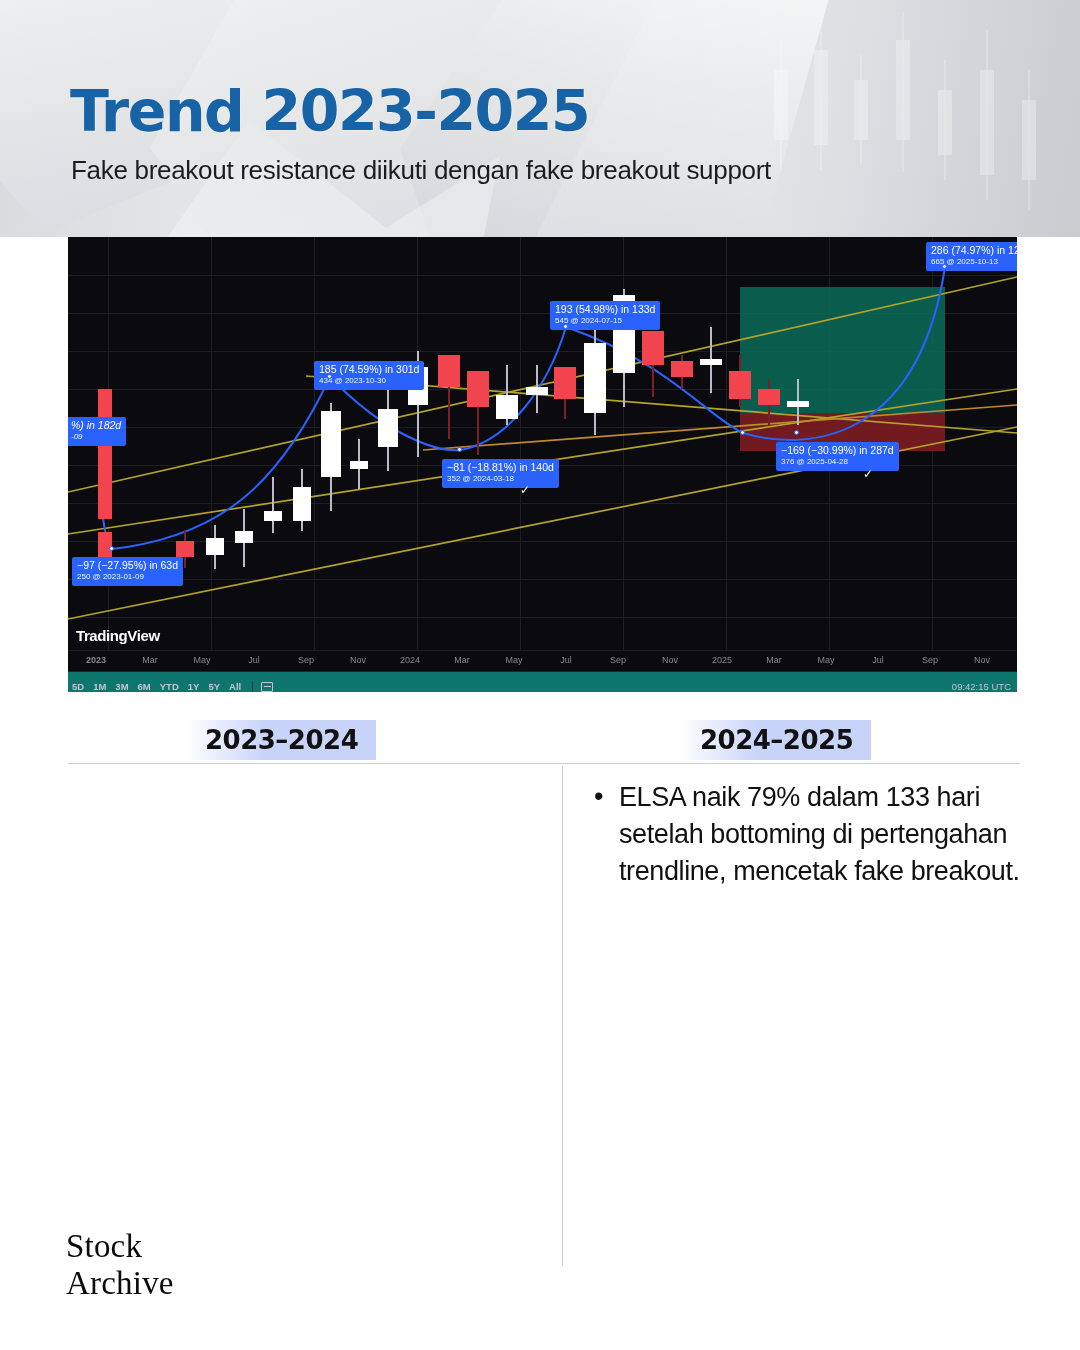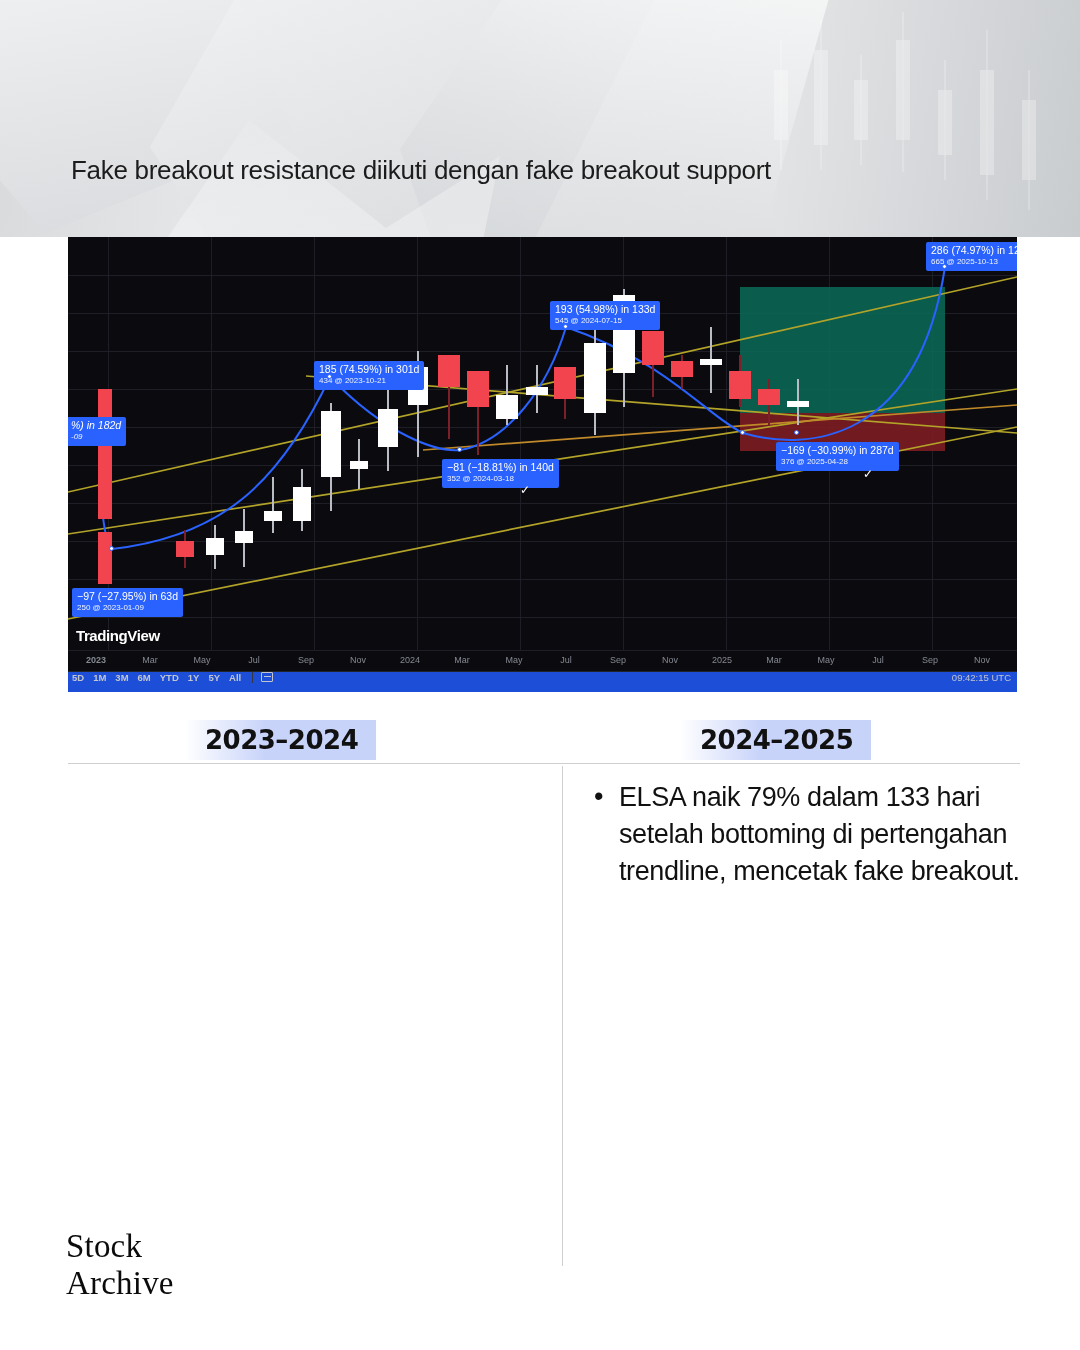--- a/index.html
+++ b/index.html
@@ -88,22 +88,22 @@
     font-size:15px; font-weight:bold; letter-spacing:-.4px; z-index:11;
   }
   .axis {
     position:absolute; left:0; top:413px; width:949px; height:21px;
     background:#0b0b0f; border-top:1px solid #1e1f26;
   }
   .axis span { position:absolute; top:4px; color:#868993; font-size:9px;
                transform:translateX(-50%); font-family:"Liberation Sans", sans-serif; }
   .toolbar {
     position:absolute; left:0; top:434px; width:949px; height:21px;
-    background:#1d4ed8; border-top:1px solid #20222c;
-    display:flex; align-items:flex-start; padding-left:4px;
+    background:#0f766e; border-top:1px solid #20222c;
+    display:flex; align-items:flex-end; padding-left:4px;
   }
   .toolbar .tf { color:#c3c6ce; font-size:9.5px; margin-right:9px; font-weight:bold; }
   .toolbar .sep { width:1px; height:11px; background:#33363f; margin:0 8px 0 2px; }
   .tb-icon { width:12px; height:10px; border:1.4px solid #c3c6ce; border-radius:1px; position:relative; }
   .tb-icon:after { content:""; position:absolute; left:2px; top:3px; width:7px; height:1.4px; background:#c3c6ce; }
   .clock { margin-left:auto; color:#c3c6ce; font-size:9.5px; padding-right:6px; }
 
   
   .col-head {
     position:absolute; font-size:26px; font-weight:bold; color:#111;
@@ -154,20 +154,21 @@
     <div class="gw" style="left:152px; top:12px; height:160px;"></div>
     <div class="gc" style="left:146px; top:40px; width:14px; height:100px;"></div>
     <div class="gw" style="left:194px; top:60px; height:120px;"></div>
     <div class="gc" style="left:188px; top:90px; width:14px; height:65px;"></div>
     <div class="gw" style="left:236px; top:30px; height:170px;"></div>
     <div class="gc" style="left:230px; top:70px; width:14px; height:105px;"></div>
     <div class="gw" style="left:278px; top:70px; height:140px;"></div>
     <div class="gc" style="left:272px; top:100px; width:14px; height:80px;"></div>
   </div>
 
+  <div class="title">Trend 2023-2025</div>
   <div class="subtitle">Fake breakout resistance diikuti dengan fake breakout support</div>
 </div>
 
 <div class="chart-wrap">
 
   <div class="chart-plot">
 
     <div class="grid-v" style="left:40px;"></div>
     <div class="grid-v" style="left:143px;"></div>
     <div class="grid-v" style="left:246px;"></div>
@@ -307,27 +308,27 @@
     <div class="dot" style="left:389px; top:210px;"></div>
     <div class="dot" style="left:495px; top:87px;"></div>
     <div class="dot" style="left:672px; top:193px;"></div>
     <div class="dot" style="left:726px; top:193px;"></div>
     <div class="dot" style="left:874px; top:27px;"></div>
 
     <div class="tag" style="left:-2px; top:180px;font-style:italic;">
       <span>%) in 182d</span>
       <span class="sub">-09</span>
     </div>
-    <div class="tag" style="left:4px; top:320px;margin-top:31px;">
+    <div class="tag" style="left:4px; top:320px;">
       <span>−97 (−27.95%) in 63d</span>
       <span class="sub">250 @ 2023-01-09</span>
     </div>
     <div class="tag" style="left:246px; top:124px;">
       <span>185 (74.59%) in 301d</span>
-      <span class="sub">434 @ 2023-10-21</span>
+      <span class="sub">434 @ 2023-10-30</span>
     </div>
     <div class="tag" style="left:374px; top:222px;">
       <span>−81 (−18.81%) in 140d</span>
       <span class="sub">352 @ 2024-03-18</span>
     </div>
     <div class="tag" style="left:482px; top:64px;">
       <span>193 (54.98%) in 133d</span>
       <span class="sub">545 @ 2024-07-15</span>
     </div>
     <div class="tag" style="left:708px; top:205px;">

